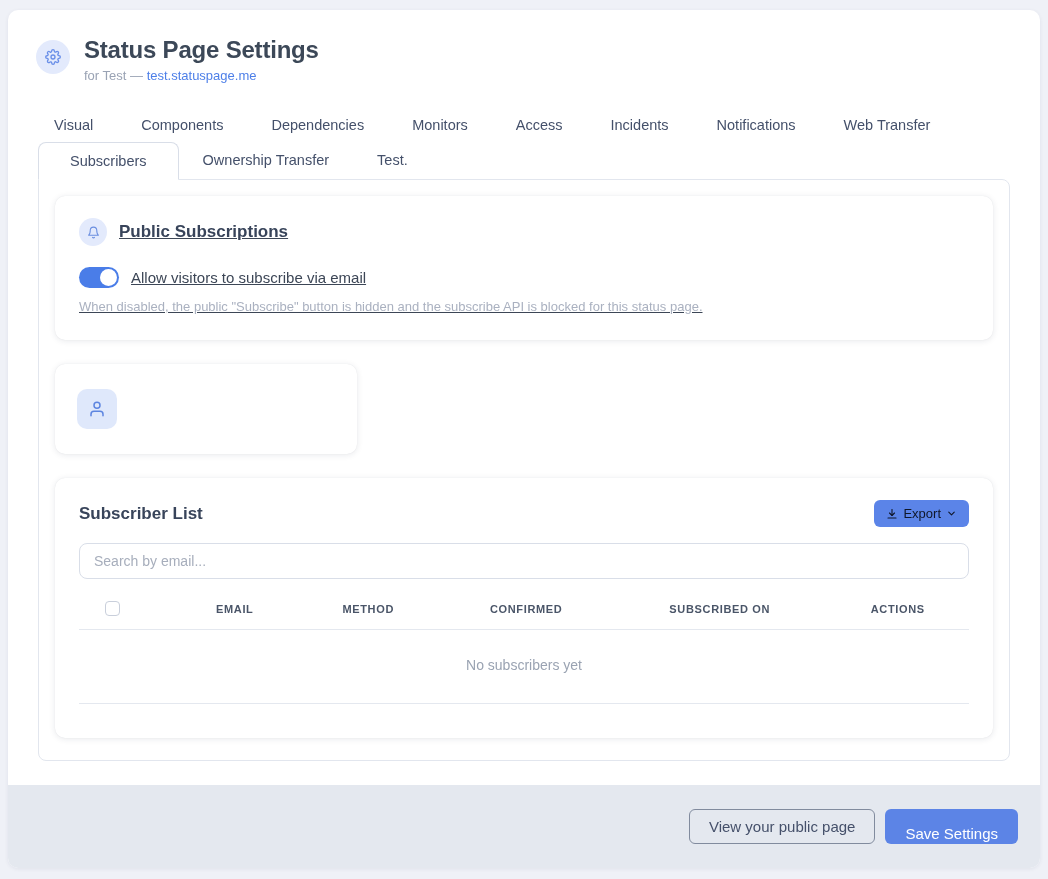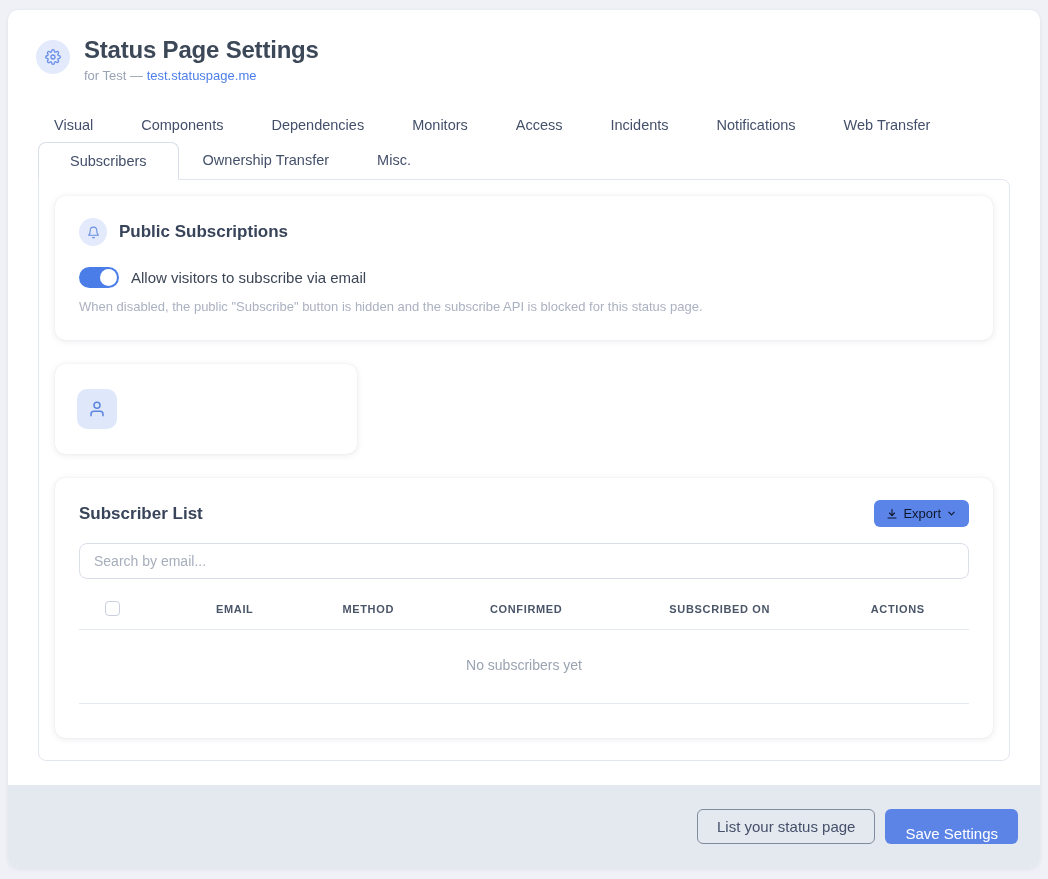--- a/index.html
+++ b/index.html
@@ -60,21 +60,21 @@
     background: #fff;
     padding: 16px 16px 22px;
   }
   .shadow-card {
     background: #fff;
     border-radius: 10px;
     box-shadow: 0 1px 6px rgba(30,40,70,0.10), 0 0 1px rgba(30,40,70,0.10);
   }
 
   
-  .pub-card { padding: 22px 24px 20px; margin-bottom: 24px; height: 144px; }
+  .pub-card { padding: 22px 24px 20px; margin-bottom: 24px; height: 144px; text-decoration: underline; }
   .pub-head { display: flex; align-items: center; gap: 12px; }
   .bell-circle {
     width: 28px; height: 28px; border-radius: 50%;
     background: #e3eafc; color: #6b8fe0;
     display: flex; align-items: center; justify-content: center; flex: none;
   }
   .section-title { font-size: 17px; font-weight: 600; color: #38445a; }
   .toggle-row { display: flex; align-items: center; gap: 12px; margin-top: 21px; }
   .toggle {
     width: 40px; height: 21px; border-radius: 11px;
@@ -172,21 +172,21 @@
       <div class="tab">Dependencies</div>
       <div class="tab">Monitors</div>
       <div class="tab">Access</div>
       <div class="tab">Incidents</div>
       <div class="tab">Notifications</div>
       <div class="tab">Web Transfer</div>
     </div>
     <div class="tab-row tab-row2">
       <div class="tab active">Subscribers</div>
       <div class="tab">Ownership Transfer</div>
-      <div class="tab">Misc.</div>
+      <div class="tab">Test.</div>
     </div>
   </div>
 
   <div class="panel">
 
     <div class="shadow-card pub-card">
       <div class="pub-head">
         <div class="bell-circle">
           <svg class="icon-svg" width="13" height="13" viewBox="0 0 24 24" fill="none" stroke="currentColor" stroke-width="2" stroke-linecap="round" stroke-linejoin="round">
               <path d="M18 8A6 6 0 0 0 6 8c0 7-3 9-3 9h18s-3-2-3-9"></path>
@@ -250,17 +250,17 @@
           <tr>
             <td class="empty-cell" colspan="6">No subscribers yet</td>
           </tr>
         </tbody>
       </table>
     </div>
 
   </div>
 
   <div class="card-footer">
-    <button class="btn btn-outline">List your status page</button>
+    <button class="btn btn-outline">View your public page</button>
     <button class="btn btn-primary">Save Settings</button>
   </div>
 
 </div>
 
 </body></html>

